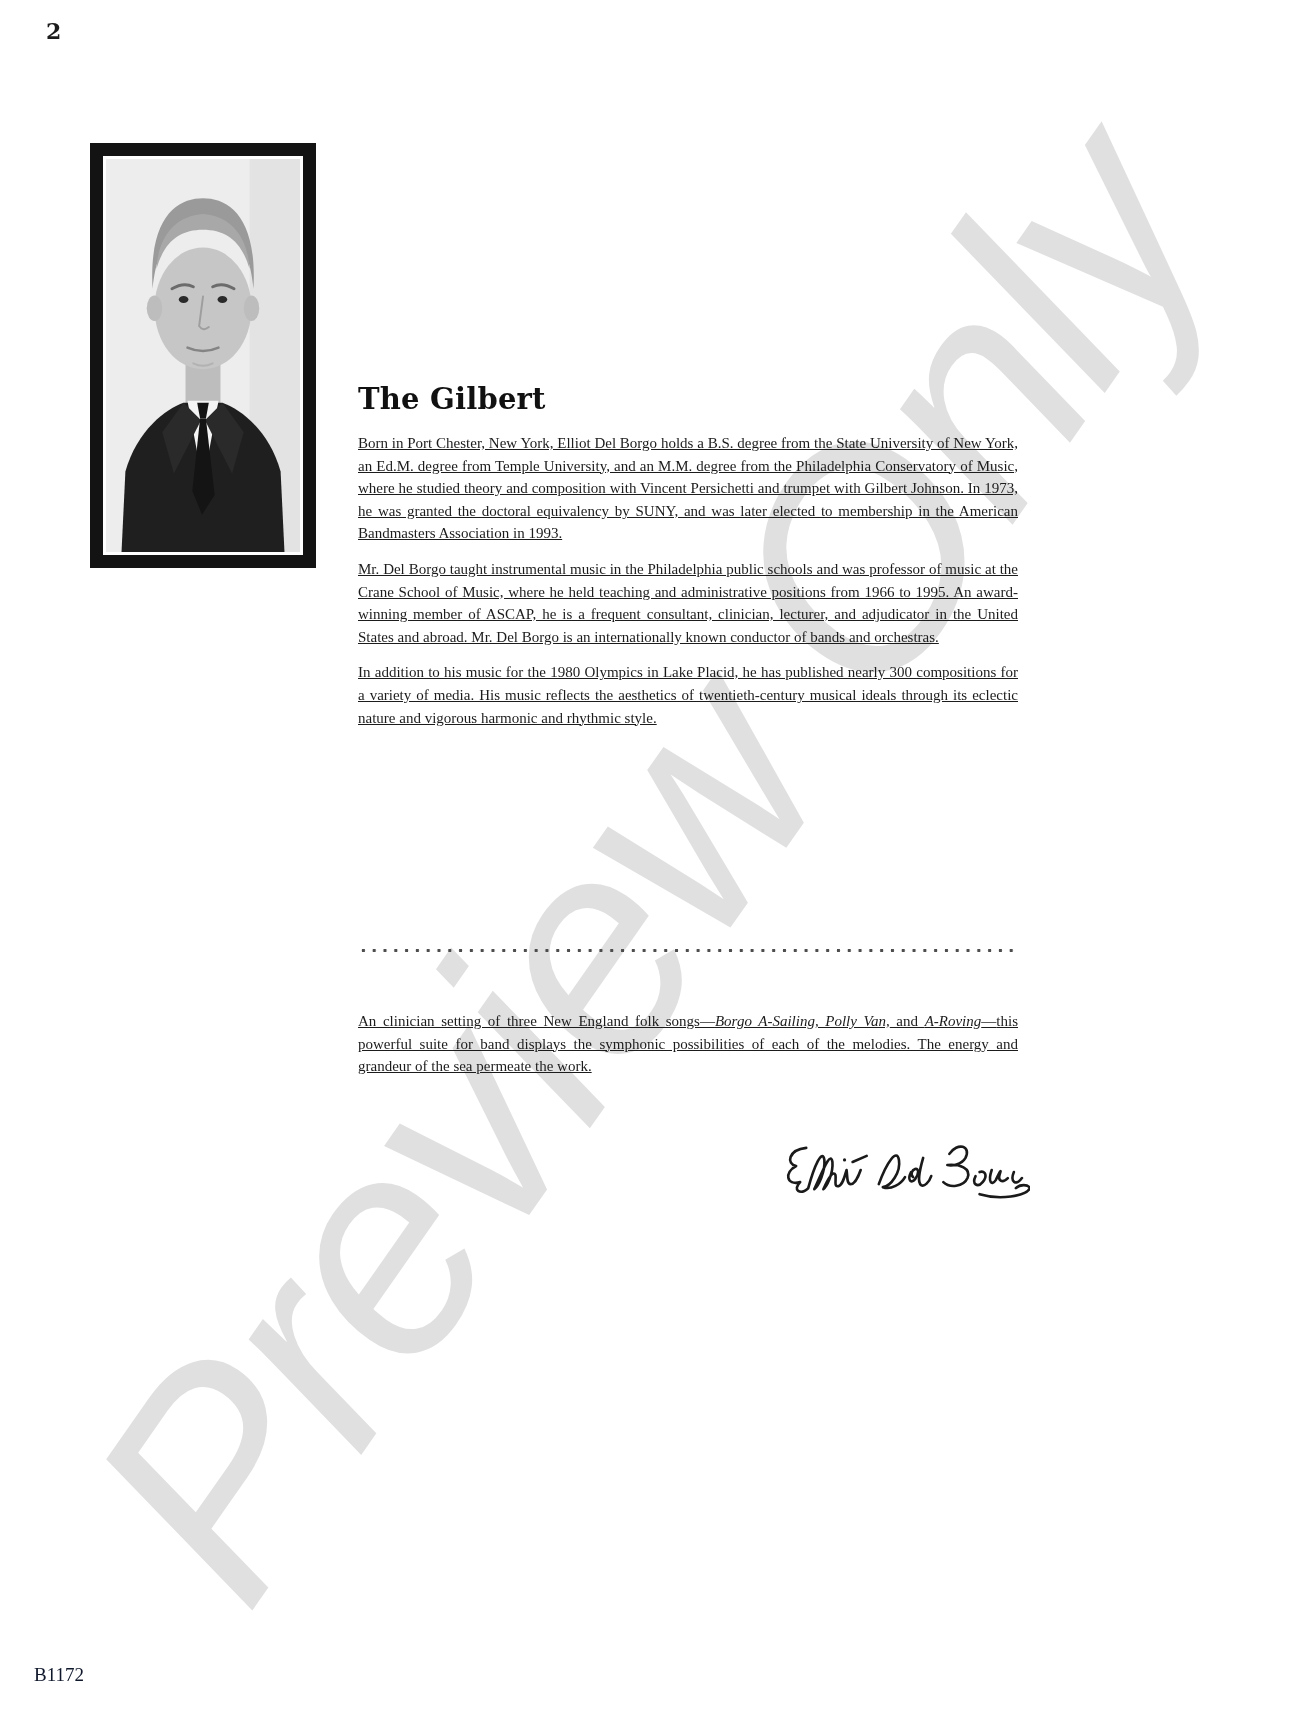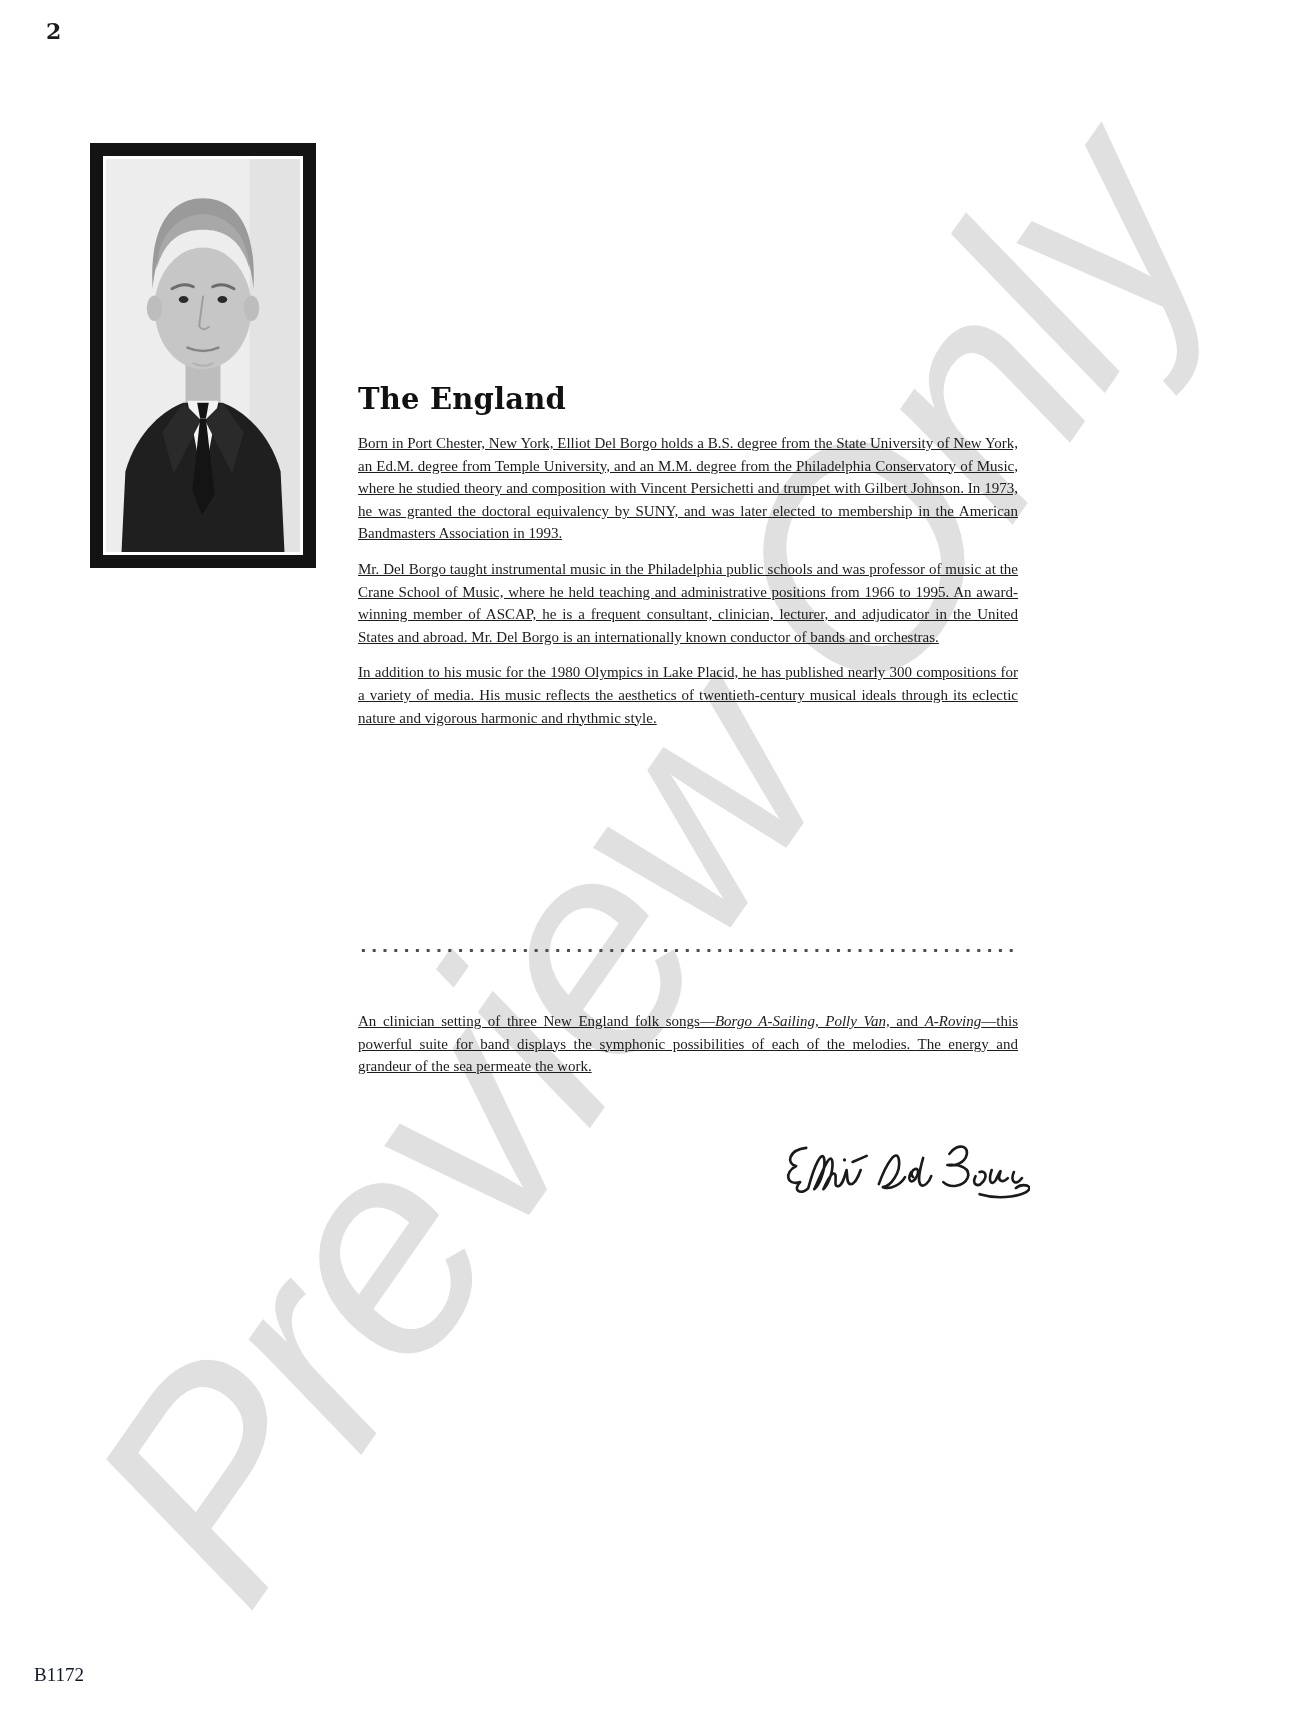--- a/index.html
+++ b/index.html
@@ -118,21 +118,21 @@
 
       <path d="M80,248 L98,266 L70,320 L58,278 Z" fill="#2a2a2a"></path>
       <path d="M120,248 L102,266 L130,320 L142,278 Z" fill="#2a2a2a"></path>
 
       <path d="M94,248 L106,248 L103,264 L97,264 Z" fill="#141414"></path>
       <path d="M97,264 L103,264 L112,342 L99,362 L89,338 Z" fill="#141414"></path>
     </svg>
   </figure>
 
   <section class="layer text-col composer-section">
-    <h1 class="doc-heading">The England</h1>
+    <h1 class="doc-heading">The Gilbert</h1>
     <p class="doc-para">Born in Port Chester, New York, Elliot Del Borgo holds a B.S. degree from the State University of New York, an Ed.M. degree from Temple University, and an M.M. degree from the Philadelphia Conservatory of Music, where he studied theory and composition with Vincent Persichetti and trumpet with Gilbert Johnson. In 1973, he was granted the doctoral equivalency by SUNY, and was later elected to membership in the American Bandmasters Association in 1993.</p>
     <p class="doc-para">Mr. Del Borgo taught instrumental music in the Philadelphia public schools and was professor of music at the Crane School of Music, where he held teaching and administrative positions from 1966 to 1995. An award-winning member of ASCAP, he is a frequent consultant, clinician, lecturer, and adjudicator in the United States and abroad. Mr. Del Borgo is an internationally known conductor of bands and orchestras.</p>
     <p class="doc-para">In addition to his music for the 1980 Olympics in Lake Placid, he has published nearly 300 compositions for a variety of media. His music reflects the aesthetics of twentieth-century musical ideals through its eclectic nature and vigorous harmonic and rhythmic style.</p>
   </section>
 
   <div class="layer dotted-divider"></div>
 
   <section class="layer text-col about-section">
     <p class="doc-para"><span>An clinician setting of three New England folk songs</span><span>—</span><span class="it">Borgo A-Sailing, Polly Van,</span><span> and </span><span class="it">A-Roving</span><span>—</span><span>this powerful suite for band displays the symphonic possibilities of each of the melodies. The energy and grandeur of the sea permeate the work.</span></p>
   </section>

